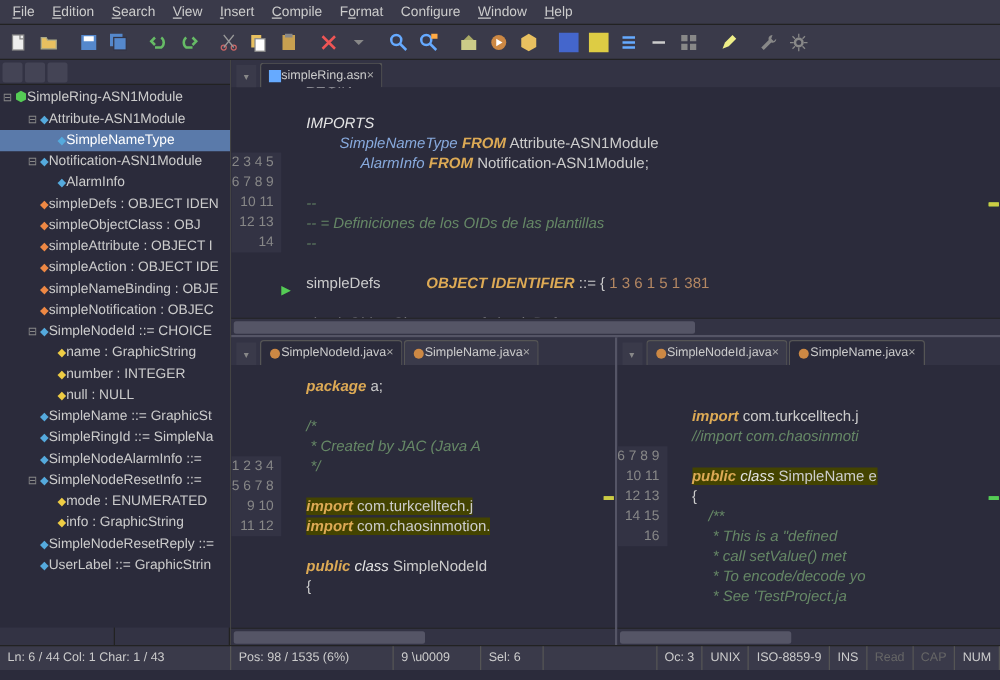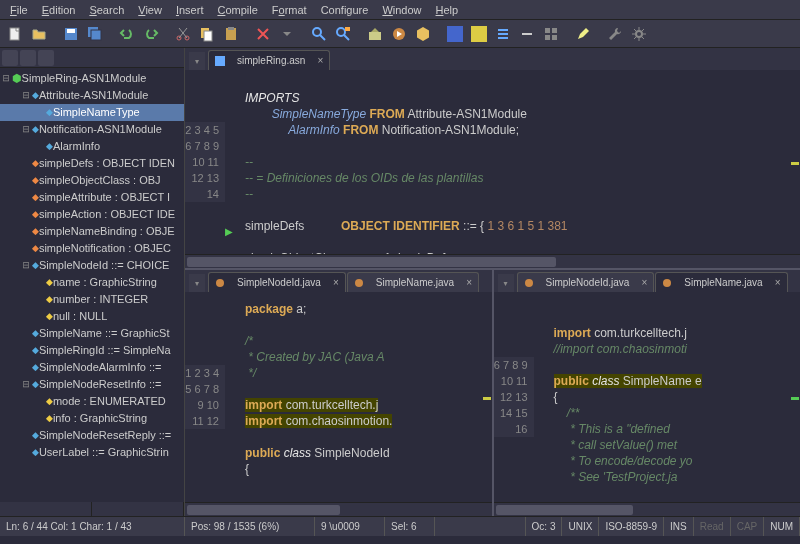--- a/index.html
+++ b/index.html
@@ -21,30 +21,30 @@
 .tree-toggle { width: 12px; text-align: center; color: #888; font-size: 9px; }
 .sidebar-bottom { height: 14px; background: #333344; display: flex; }
 .sidebar-bottom div { flex: 1; border-right: 1px solid #222; }
 .editors { flex: 1; display: flex; flex-direction: column; }
 .top-editor { height: 222px; display: flex; flex-direction: column; border-bottom: 2px solid #555566; }
 .bottom-editors { flex: 1; display: flex; }
 .bottom-left, .bottom-right { flex: 1; display: flex; flex-direction: column; }
 .bottom-left { border-right: 2px solid #555566; }
 .tabbar { height: 22px; background: #333344; display: flex; align-items: end; padding-left: 4px; gap: 1px; }
 .dropdown-btn { width: 16px; height: 18px; background: #3a3a4a; margin-right: 2px; display: flex; align-items: center; justify-content: center; color: #888; font-size: 8px; }
-.tab { height: 20px; background: #3a3a4a; border: 1px solid #555; border-bottom: none; padding: 0 6px; display: flex; align-items: center; gap: 12px; font-size: 10px; border-radius: 3px 3px 0 0; }
+.tab { height: 20px; background: #3a3a4a; border: 1px solid #555; border-bottom: none; padding: 0 6px; display: flex; align-items: center; gap: 0; font-size: 10px; border-radius: 3px 3px 0 0; }
 .tab.active { background: #2b2b3b; }
 .tab-icon { width: 10px; height: 10px; }
 .tab-close { color: #aaa; font-size: 10px; cursor: pointer; }
 .code-area { flex: 1; display: flex; background: #2b2b3b; overflow: hidden; font-family: 'Consolas', monospace; font-size: 12px; position: relative; align-items: center; }
 .gutter { width: 40px; background: #333344; color: #888; text-align: right; padding-right: 6px; line-height: 16px; font-size: 11px; }
 .marker-col { width: 12px; background: #2f2f3f; position: relative; }
 .code { flex: 1; padding-left: 8px; line-height: 16px; white-space: pre; overflow: hidden; }
 .kw { color: #e5e5e5; font-style: italic; }
-.kw2 { color: #ddaa55; font-weight: bold; }
+.kw2 { color: #ddaa55; font-weight: bold; font-style: italic; }
 .typ { color: #88aadd; font-style: italic; }
 .cmt { color: #668866; font-style: italic; }
 .num { color: #b58863; }
 .hl { background: #444400; }
 .hbar { height: 14px; background: #333344; border-top: 1px solid #222; display: flex; }
 .hbar-thumb { background: #555566; height: 10px; margin: 2px; border-radius: 2px; }
 .right-strip { width: 10px; background: #2f2f3f; position: relative; }
 .right-strip .mark { position: absolute; right: 1px; width: 8px; height: 3px; }
 .statusbar { height: 20px; background: #3a3a4a; border-top: 1px solid #222; display: flex; flex-direction: column; font-size: 10px; }
 .status-row { flex: 1; display: flex; align-items: center; }

